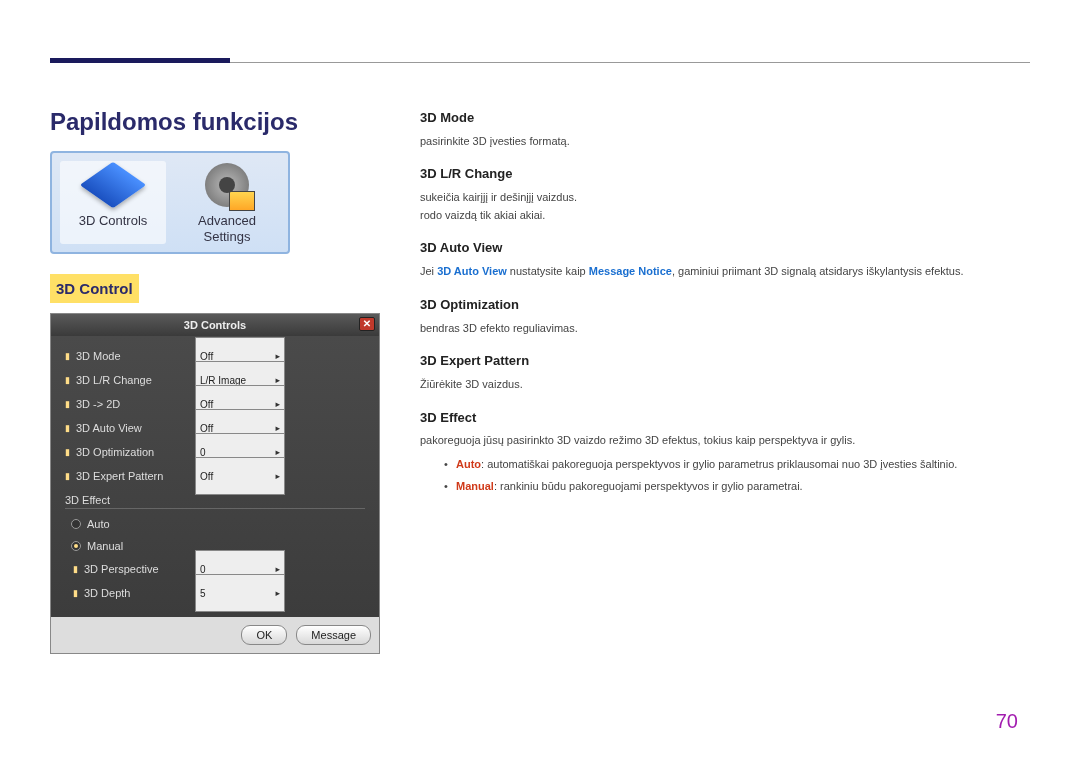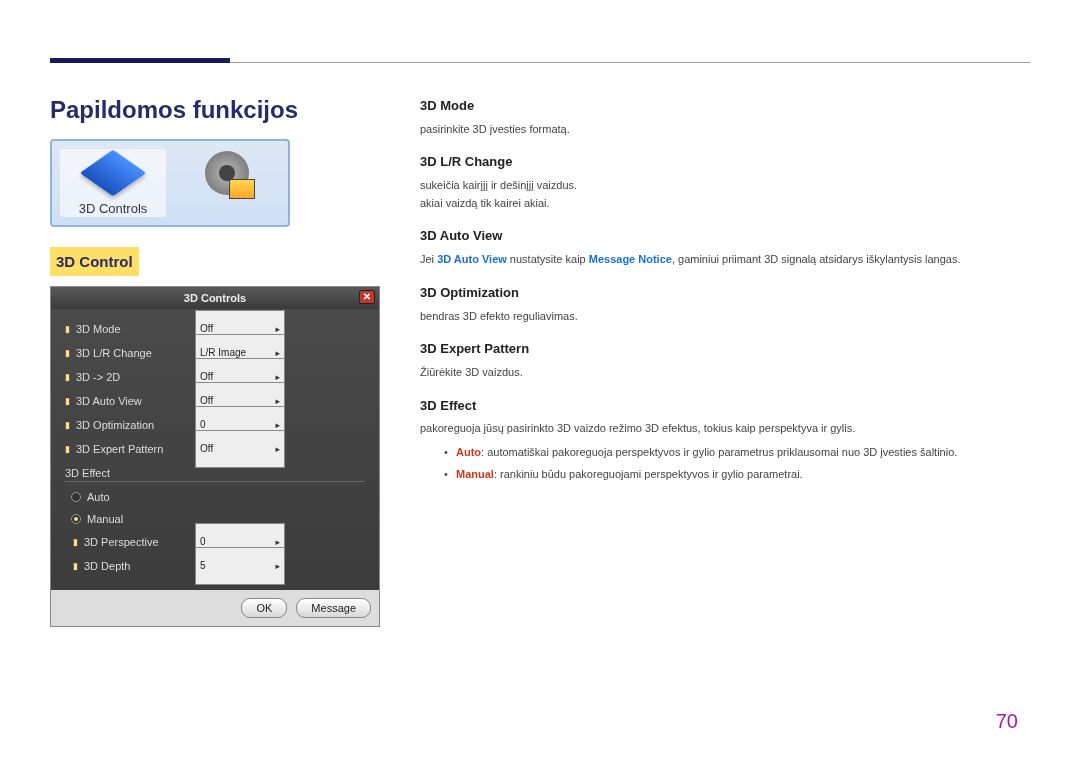--- a/index.html
+++ b/index.html
@@ -21,21 +21,21 @@
   .top-tab {
     position: absolute;
     top: 58px;
     left: 50px;
     width: 180px;
     height: 5px;
     background: #1a1a5c;
   }
   .page {
     position: absolute;
-    top: 96px;
+    top: 108px;
     left: 50px;
     right: 50px;
     display: flex;
     gap: 30px;
   }
   .left-col {
     width: 340px;
     flex-shrink: 0;
   }
   .right-col {
@@ -272,20 +272,22 @@
             <div class="cube-ico"></div>
           </div>
         <div class="lbl">3D Controls</div>
       </div>
       <div class="icon-tile">
         <div class="ico">
             <div class="gear-ico">
               <div class="gear-pic"></div>
             </div>
           </div>
+        <div class="lbl" style="white-space:pre-line">Advanced
+Settings</div>
       </div>
     </div>
 
     <div class="section-hl">3D Control</div>
 
     <div class="dialog">
       <div class="dialog-title">
         <span>3D Controls</span>
         <div class="dialog-close">✕</div>
       </div>
@@ -388,25 +390,25 @@
     </div>
   </div>
 
   <div class="right-col">
     <h3>3D Mode</h3>
     <p>pasirinkite 3D įvesties formatą.</p>
 
     <h3>3D L/R Change</h3>
     <p>sukeičia kairįjį ir dešinįjį vaizdus.</p>
 
-    <p>akiai vaizdą tik kairei akiai.</p>
+    <p>rodo vaizdą tik akiai akiai.</p>
 
     <h3>3D Auto View</h3>
     <p>
-      <span>Jei </span><span class="kw-blue">3D Auto View</span><span> nustatysite kaip </span><span class="kw-blue">Message Notice</span><span>, gaminiui priimant 3D signalą atsidarys iškylantysis langas.</span>
+      <span>Jei </span><span class="kw-blue">3D Auto View</span><span> nustatysite kaip </span><span class="kw-blue">Message Notice</span><span>, gaminiui priimant 3D signalą atsidarys iškylantysis efektus.</span>
     </p>
 
     <h3>3D Optimization</h3>
     <p>bendras 3D efekto reguliavimas.</p>
 
     <h3>3D Expert Pattern</h3>
     <p>Žiūrėkite 3D vaizdus.</p>
 
     <h3>3D Effect</h3>
     <p>pakoreguoja jūsų pasirinkto 3D vaizdo režimo 3D efektus, tokius kaip perspektyva ir gylis.</p>

